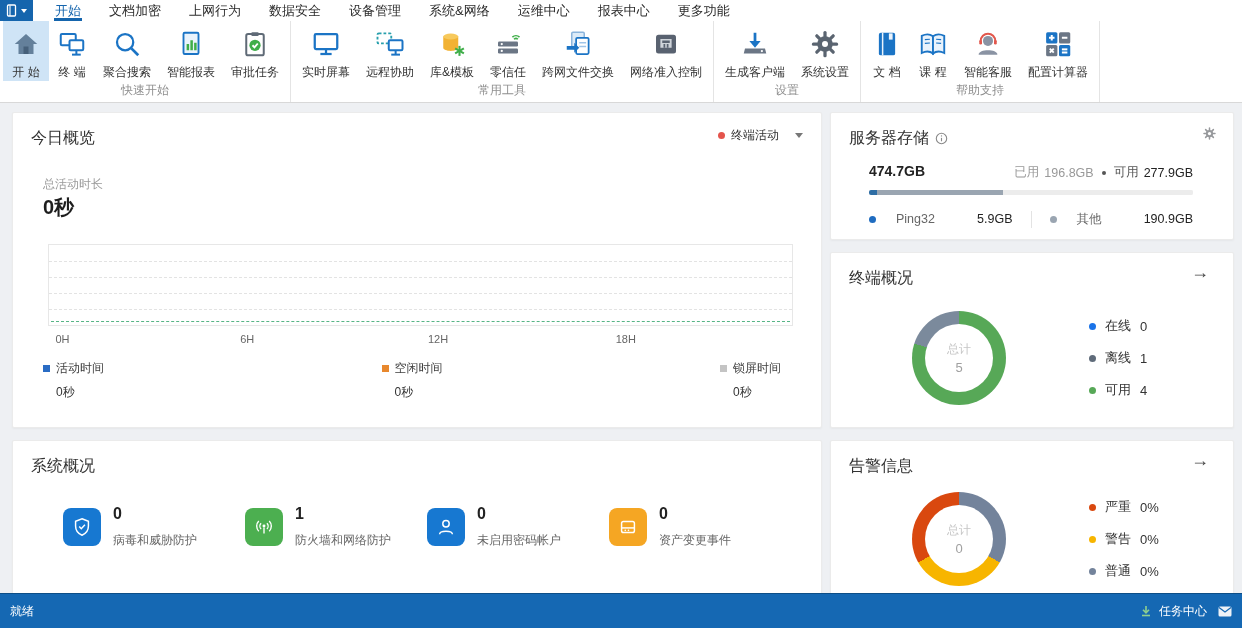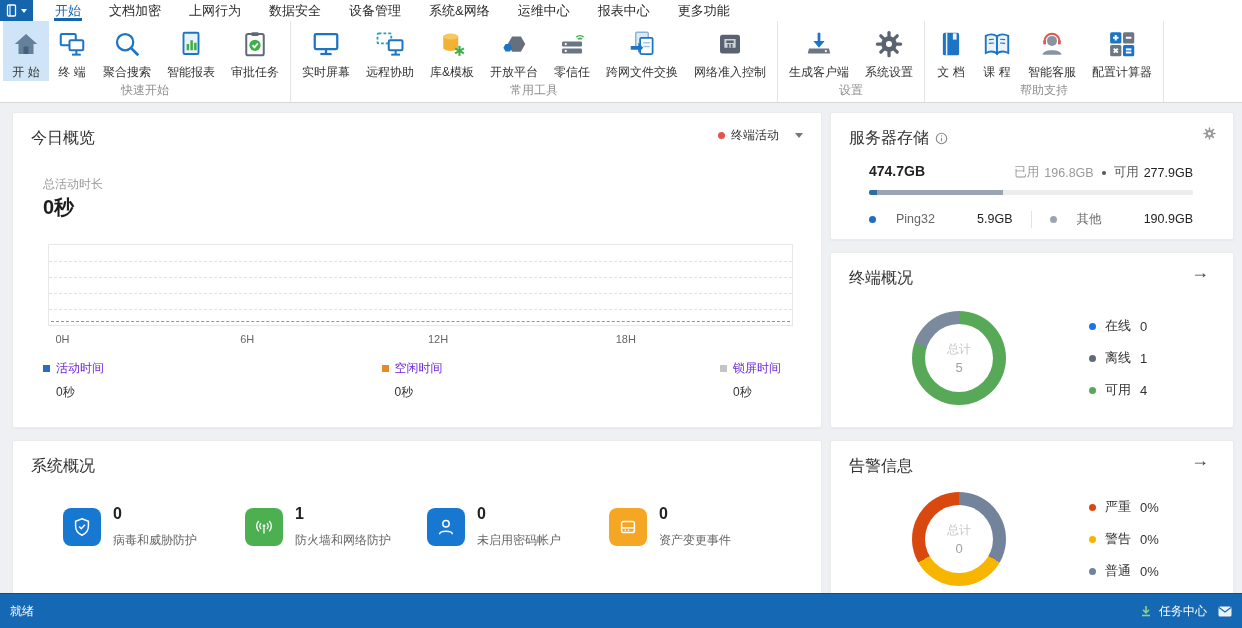--- a/index.html
+++ b/index.html
@@ -44,21 +44,21 @@
   .dot { width:7px; height:7px; border-radius:50%; display:inline-block; flex:none; }
   .caret { width:0; height:0; border-left:4px solid transparent; border-right:4px solid transparent; border-top:5px solid #777; margin-left:10px; }
   .ov-stat-label { position:absolute; top:63px; left:30px; font-size:12px; color:#9b9b9b; }
   .ov-stat-value { position:absolute; top:81px; left:30px; font-size:20px; font-weight:bold; color:#1d1d1d; }
   .ov-chart { position:absolute; top:131px; left:35px; right:28px; height:82px; border:1px solid #e7e7e7; }
   .gridline { position:absolute; left:0; right:0; border-top:1px dashed #e3e3e3; }
   .baseline { position:absolute; left:2px; right:2px; bottom:3px; border-top:1px dashed #57b586; }
   .ov-xaxis { position:absolute; top:220px; left:35px; right:28px; height:14px; font-size:11px; color:#666; }
   .ov-xaxis span { position:absolute; }
   .ov-legend { position:absolute; top:247px; left:30px; right:40px; display:flex; justify-content:space-between; }
-  .leg-head { display:flex; align-items:center; gap:6px; font-size:12px; color:#6d28d9; }
+  .leg-head { display:flex; align-items:center; gap:6px; font-size:12px; color:#404040; }
   .leg-sq { width:7px; height:7px; flex:none; }
   .leg-val { margin:7px 0 0 13px; font-size:12px; color:#333; }
 
   
   .sys-items { position:absolute; top:64px; left:50px; right:30px; display:grid; grid-template-columns:repeat(4,1fr); }
   .sys-item { display:flex; align-items:center; gap:12px; }
   .sys-tile { width:38px; height:38px; border-radius:8px; display:flex; align-items:center; justify-content:center; flex:none; }
   .sys-val { font-size:16px; font-weight:bold; color:#222; }
   .sys-lab { font-size:12px; color:#666; margin-top:9px; white-space:nowrap; }
 
@@ -207,29 +207,20 @@
               <path d="M5 6 V15 C5 16.4 7.7 17.5 11 17.5 C14.3 17.5 17 16.4 17 15 V6 Z" fill="#f2b233"></path>
               <ellipse cx="11" cy="6" rx="6" ry="2.4" fill="#f7c95c"></ellipse>
               <g stroke="#3fae49" stroke-width="1.7">
                 <line x1="18" y1="13.5" x2="18" y2="21.5"></line>
                 <line x1="14.5" y1="15.5" x2="21.5" y2="19.5"></line>
                 <line x1="21.5" y1="15.5" x2="14.5" y2="19.5"></line>
               </g>
             </svg>
           </span>
         <span class="rb-label">库&amp;模板</span>
-      </div>
-      <div class="rb-item">
-        <span class="rb-icon">
-          <svg width="30" height="30" viewBox="0 0 24 24">
-              <polygon points="21,12 17.5,18.1 10.5,18.1 7,12 10.5,5.9 17.5,5.9" fill="#66707c"></polygon>
-              <polygon points="10.5,15 8.75,18 5.25,18 3.5,15 5.25,12 8.75,12" fill="#1b74c5"></polygon>
-            </svg>
-          </span>
-        <span class="rb-label">开放平台</span>
       </div>
       <div class="rb-item">
         <span class="rb-icon">
           <svg width="30" height="30" viewBox="0 0 24 24">
               <g stroke="#3fae49" stroke-width="1.3" fill="none">
                 <path d="M15.5 6.5 A4.2 4.2 0 0 1 21.2 6.5"></path>
                 <path d="M16.8 8.2 A2.3 2.3 0 0 1 19.9 8.2"></path>
               </g>
               <rect x="4" y="10" width="16" height="4" rx="1" fill="#6b7685"></rect>
               <rect x="4" y="15.5" width="16" height="4" rx="1" fill="#6b7685"></rect>

